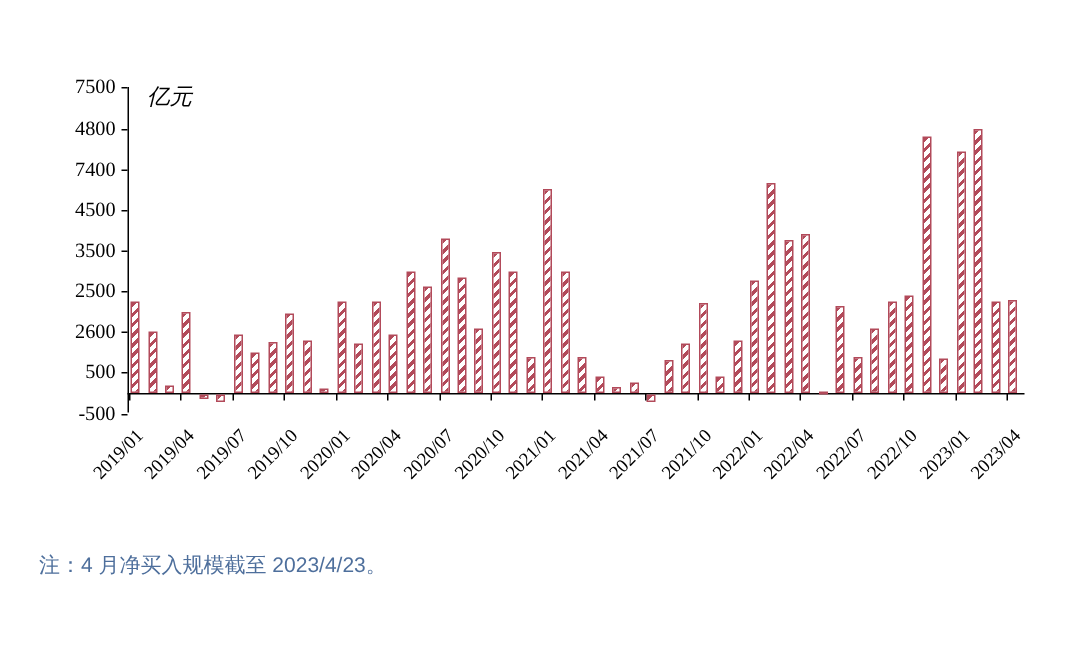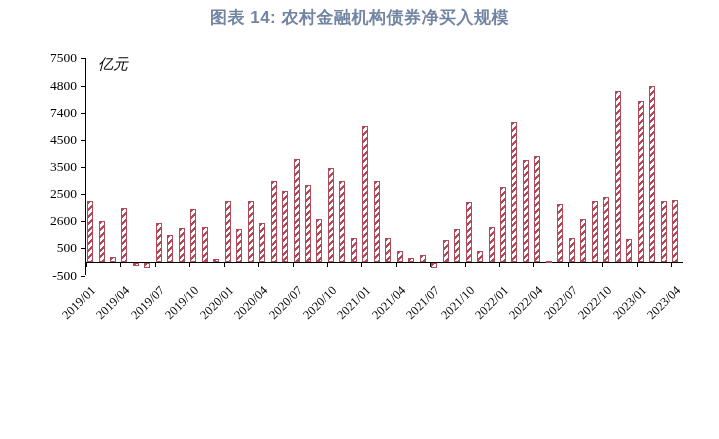--- a/index.html
+++ b/index.html
@@ -45,21 +45,20 @@
   }
   .source{
     position:absolute;right:20px;top:411px;
     font-size:13px;text-align:right;
   }
 </style>
 </head>
 <body>
 
 <div class="page">
-  <div class="chart-title" style="color: rgb(114, 133, 163);">图表 14: 农村金融机构债券净买入规模</div>
   <div class="plot" id="plot">
     <div class="unit-label" id="unitLabel" style="left: 98px; top: 55.45px;">亿元</div>
   <div class="y-axis-line" style="left: 85px; top: 58.4px; height: 217.1px;"></div>
       <div class="x-axis-line" style="left: 85px; top: 262px; width: 597.97px;"></div>
       <div class="y-tick" style="left: 81px; top: 58.4px;"></div>
       <div class="y-tick-label" style="left: 31px; top: 51.4px;">7500</div>
       <div class="y-tick" style="left: 81px; top: 85.6px;"></div>
       <div class="y-tick-label" style="left: 31px; top: 78.6px;">4800</div>
       <div class="y-tick" style="left: 81px; top: 112.7px;"></div>
       <div class="y-tick-label" style="left: 31px; top: 105.7px;">7400</div>
@@ -157,13 +156,14 @@
       <div class="x-tick-label" style="left: 474.3px; top: 284px;">2022/04</div>
       <div class="x-tick" style="left: 567.7px; top: 262px;"></div>
       <div class="x-tick-label" style="left: 508.7px; top: 284px;">2022/07</div>
       <div class="x-tick" style="left: 602.1px; top: 262px;"></div>
       <div class="x-tick-label" style="left: 543.1px; top: 284px;">2022/10</div>
       <div class="x-tick" style="left: 636.6px; top: 262px;"></div>
       <div class="x-tick-label" style="left: 577.6px; top: 284px;">2023/01</div>
       <div class="x-tick" style="left: 671px; top: 262px;"></div>
       <div class="x-tick-label" style="left: 612px; top: 284px;">2023/04</div>
     </div>
+  <div class="footnote" style="color: rgb(78, 111, 156);">注：4 月净买入规模截至 2023/4/23。</div>
 </div>
 
 </body></html>

